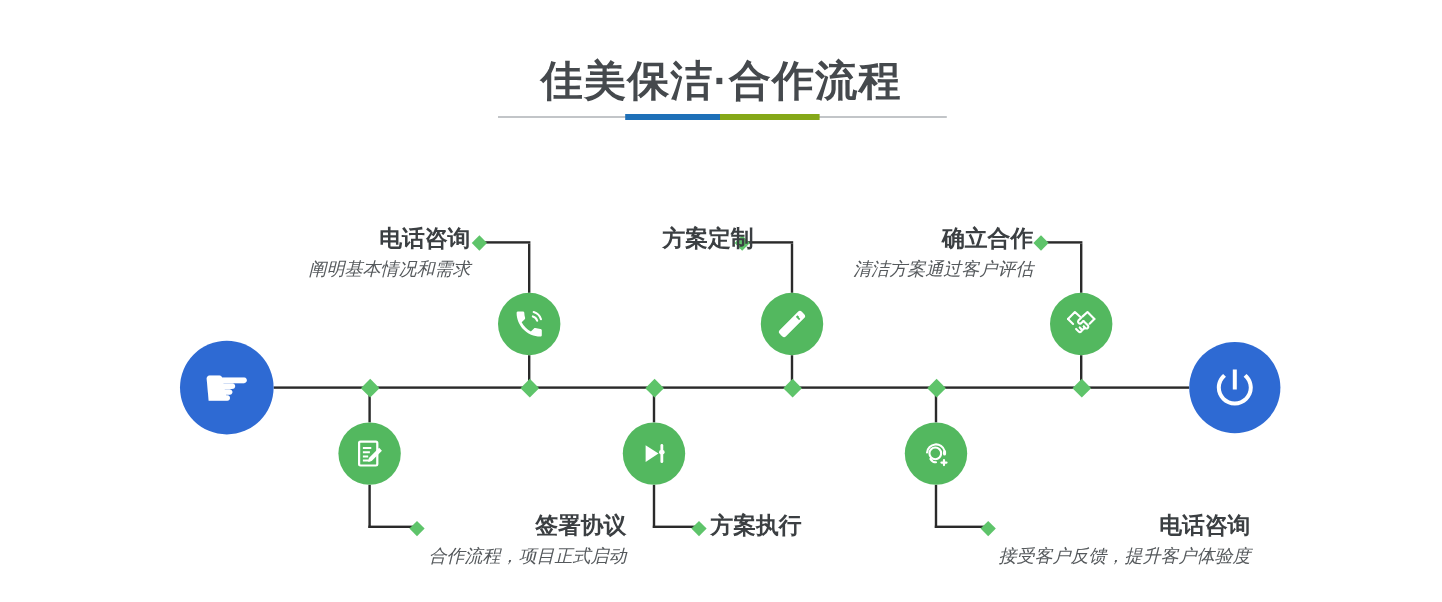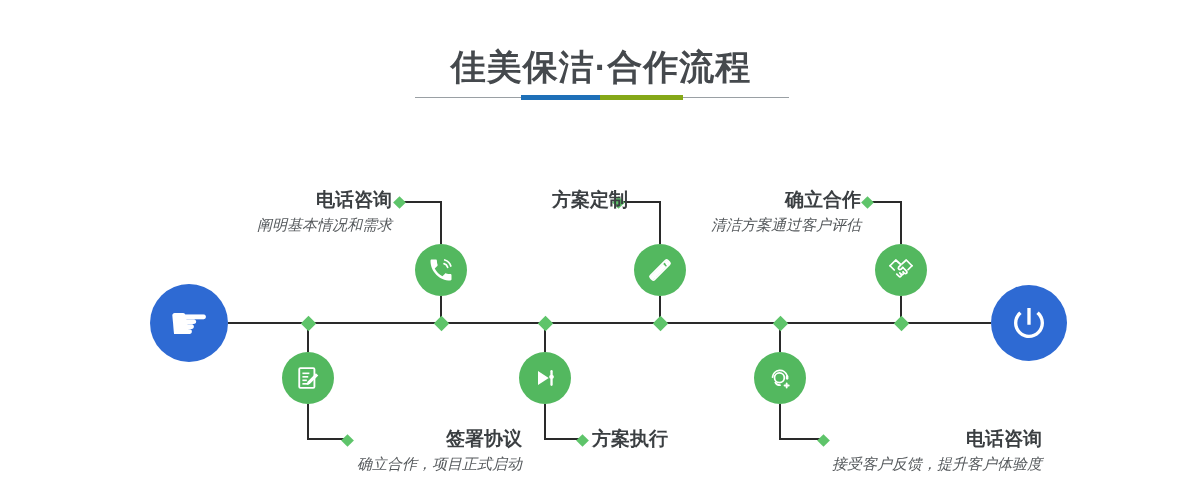--- a/index.html
+++ b/index.html
@@ -157,21 +157,21 @@
   <div class="step-label top" style="right:574px;top:189px;">
     <div class="step-title">方案定制</div>
   </div>
   <div class="step-label top" style="right:341px;top:189px;">
     <div class="step-title">确立合作</div>
     <div class="step-desc">清洁方案通过客户评估</div>
   </div>
 
   <div class="step-label bottom" style="left:357px;top:428px;">
     <div class="step-title">签署协议</div>
-    <div class="step-desc">确立合作，项目正式启动</div>
+    <div class="step-desc">合作流程，项目正式启动</div>
   </div>
   <div class="step-label bottom" style="left:592px;top:428px;">
     <div class="step-title">方案执行</div>
   </div>
   <div class="step-label bottom" style="left:832px;top:428px;">
     <div class="step-title">电话咨询</div>
     <div class="step-desc">接受客户反馈，提升客户体验度</div>
   </div>
 
 </div>

